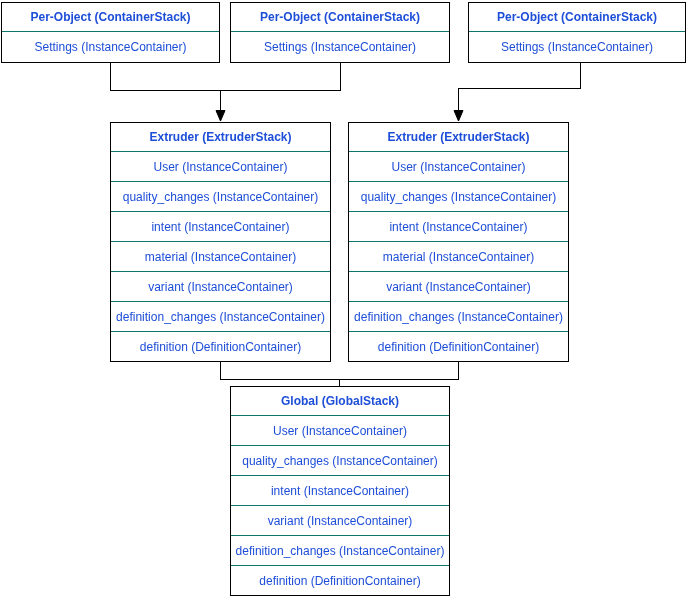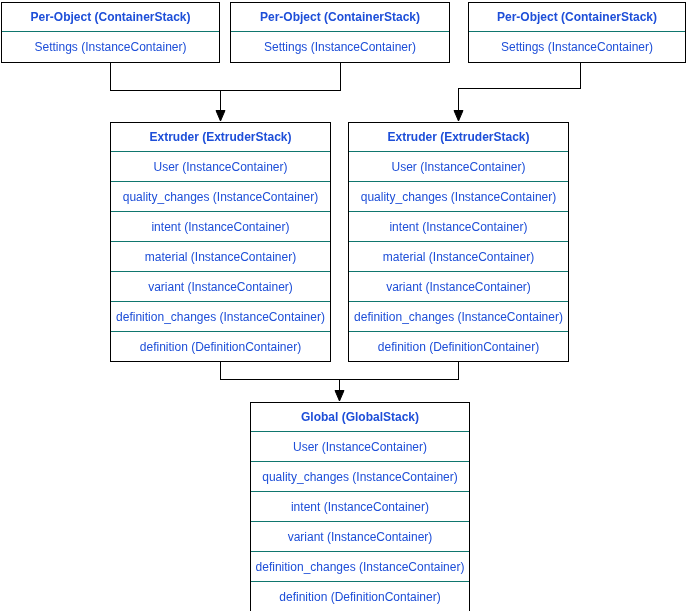--- a/index.html
+++ b/index.html
@@ -116,21 +116,21 @@
     <div class="stack-header">Extruder (ExtruderStack)</div>
     <div class="stack-row">User (InstanceContainer)</div>
     <div class="stack-row">quality_changes (InstanceContainer)</div>
     <div class="stack-row">intent (InstanceContainer)</div>
     <div class="stack-row">material (InstanceContainer)</div>
     <div class="stack-row">variant (InstanceContainer)</div>
     <div class="stack-row">definition_changes (InstanceContainer)</div>
     <div class="stack-row">definition (DefinitionContainer)</div>
   </div>
 
-  <div class="stack" style="left:230px; top:402px; width:220px;margin-left:20px;">
+  <div class="stack" style="left:230px; top:386px; width:220px;">
     <div class="stack-header">Global (GlobalStack)</div>
     <div class="stack-row">User (InstanceContainer)</div>
     <div class="stack-row">quality_changes (InstanceContainer)</div>
     <div class="stack-row">intent (InstanceContainer)</div>
     <div class="stack-row">variant (InstanceContainer)</div>
     <div class="stack-row">definition_changes (InstanceContainer)</div>
     <div class="stack-row">definition (DefinitionContainer)</div>
   </div>
 
 </div>

